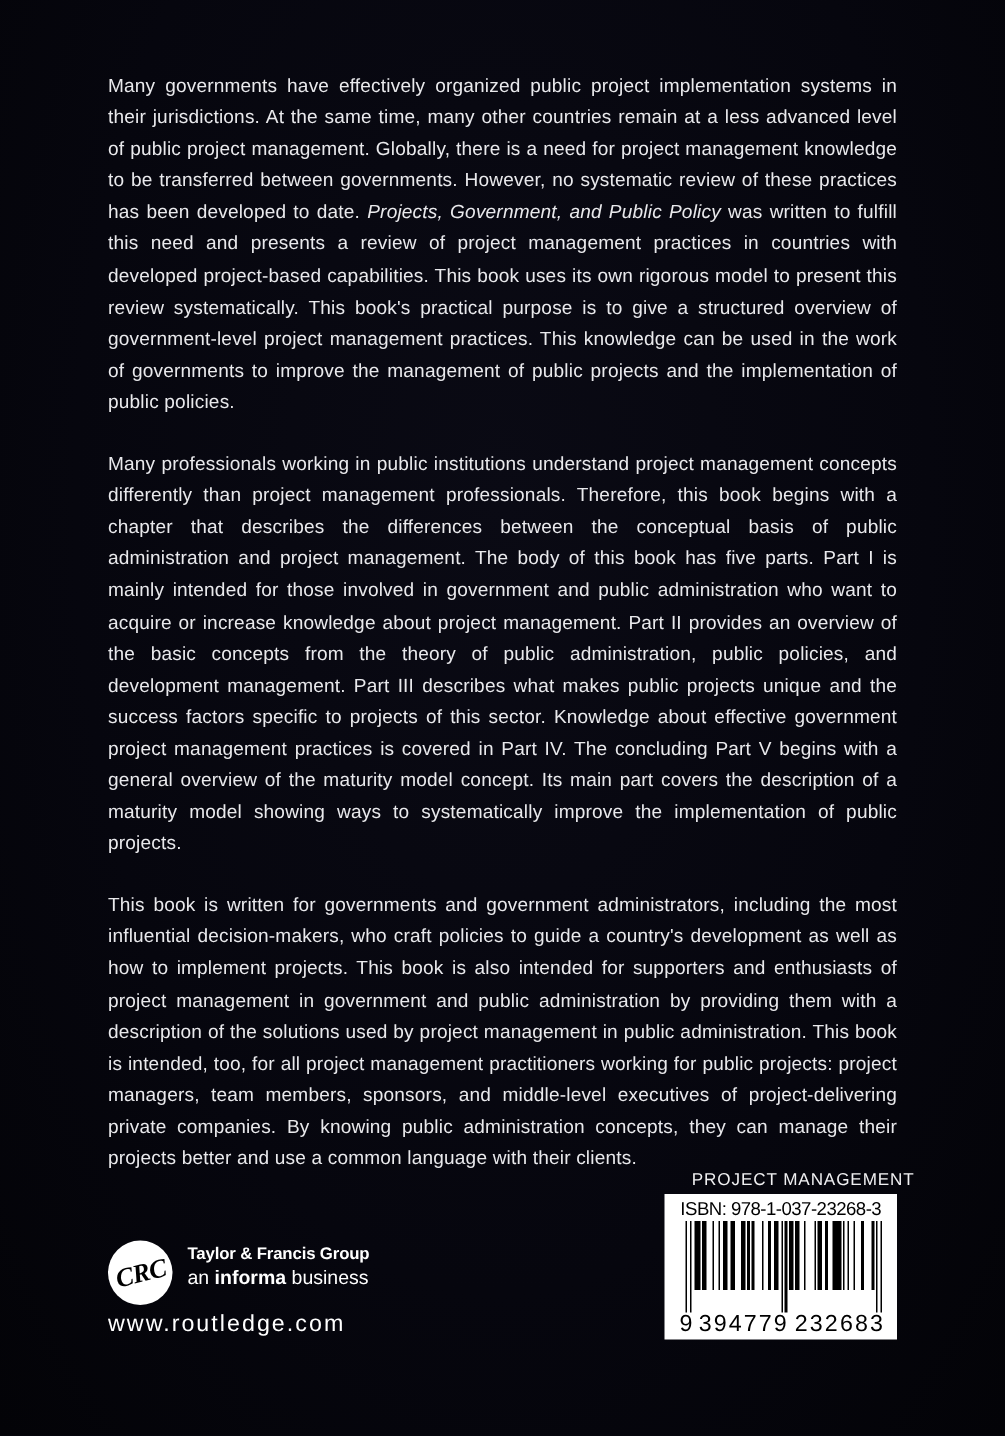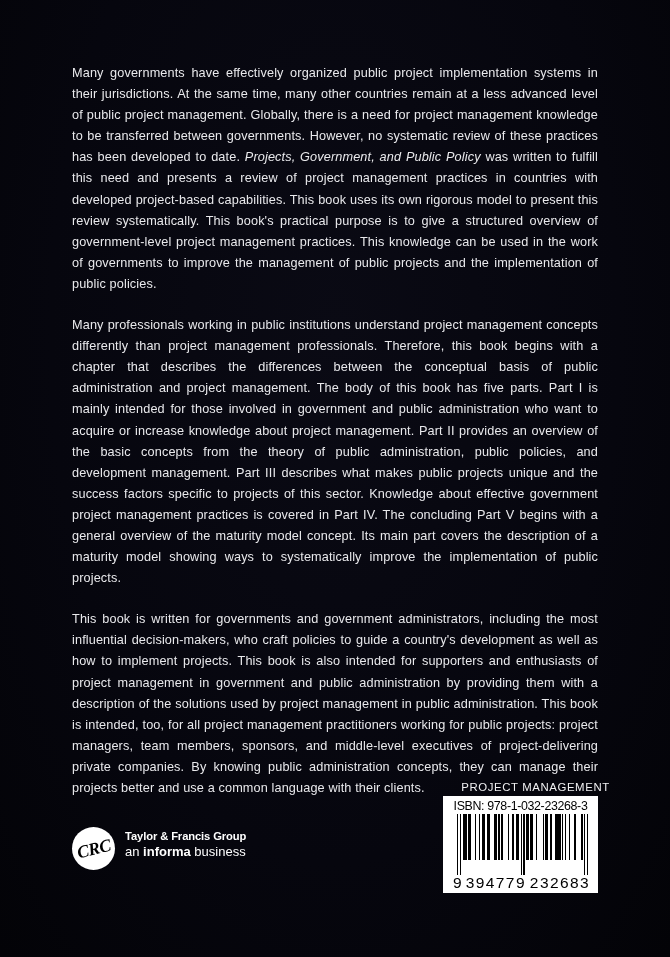--- a/index.html
+++ b/index.html
@@ -21,21 +21,20 @@
     inset: 0;
     background: radial-gradient(ellipse at 50% 35%, #0a0a14 0%, #06060e 60%, #030307 100%);
   }
 
   
   .blurb {
     position: absolute;
     left: 72px;
     top: 47px;
     width: 526px;
-    margin-top: 16px;
   }
 
   .blurb p {
     color: #e9e9ec;
     font-size: 12.7px;
     line-height: 21.1px;
     text-align: justify;
     text-justify: inter-word;
     letter-spacing: 0.01em;
     margin-bottom: 20px;
@@ -210,26 +209,27 @@
   <div class="imprint">
     <div class="imprint-row">
       <div class="crc-mark">
         <span>CRC</span>
       </div>
       <div class="imprint-words">
         <div class="imprint-group">Taylor &amp; Francis Group</div>
         <div class="imprint-business"><span>an </span><b>informa</b><span> business</span></div>
       </div>
     </div>
+    <div class="imprint-url">www.routledge.com</div>
   </div>
 
   <div class="barcode-block">
     <div class="series-label">PROJECT MANAGEMENT</div>
     <div class="barcode-card">
-      <div class="isbn-text">ISBN: 978-1-032-23268-3</div>
+      <div class="isbn-text">ISBN: 978-1-037-23268-3</div>
       <div class="bars">
           <div class="bar" style="width: 1.05263%;"></div>
           <div class="gap" style="width: 1.05263%;"></div>
           <div class="bar" style="width: 1.05263%;"></div>
           <div class="gap short" style="width: 1.05263%;"></div>
           <div class="bar short" style="width: 3.15789%;"></div>
           <div class="gap short" style="width: 1.05263%;"></div>
           <div class="bar short" style="width: 2.10526%;"></div>
           <div class="gap short" style="width: 3.15789%;"></div>
           <div class="bar short" style="width: 1.05263%;"></div>

